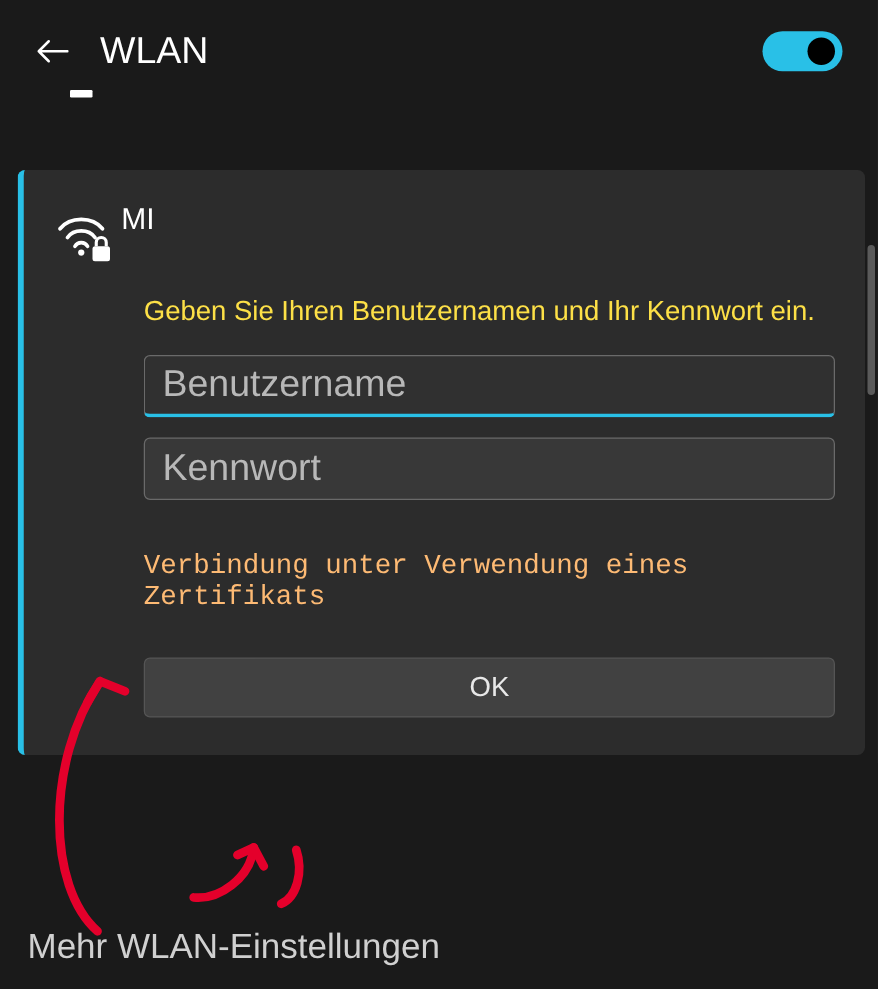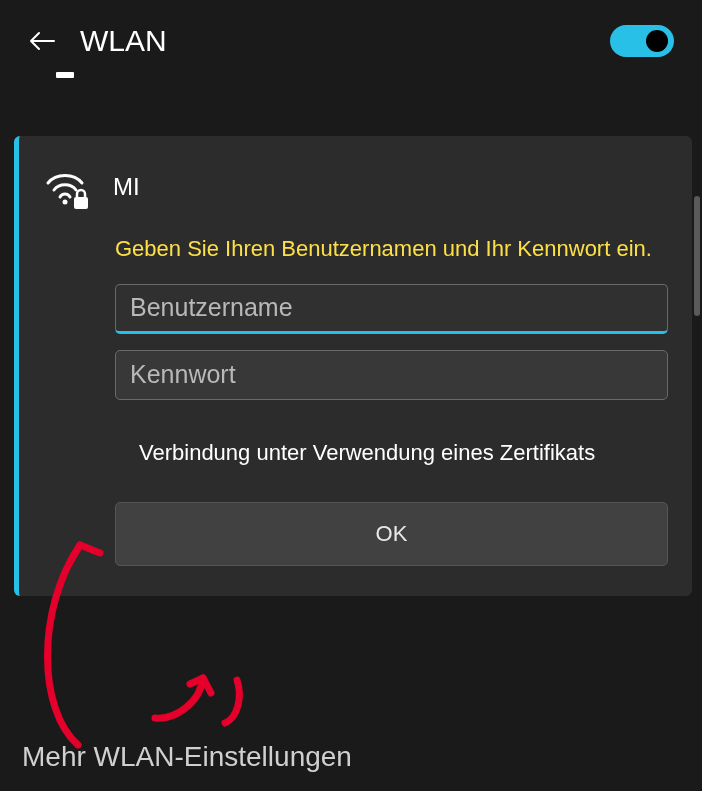--- a/index.html
+++ b/index.html
@@ -74,22 +74,22 @@
     position: absolute;
     right: -8px;
     top: 60px;
     width: 6px;
     height: 120px;
     background: #5a5a5a;
     border-radius: 3px;
   }
   .net-header {
     display: flex;
-    align-items: center;
-    gap: 20px;
+    align-items: flex-start;
+    gap: 4px;
     margin-bottom: 22px;
   }
   .wifi-icon-box {
     width: 50px;
     height: 46px;
     display: flex;
     align-items: center;
     justify-content: center;
     margin-top: 4px;
   }
@@ -110,49 +110,50 @@
   }
   .input-field {
     display: block;
     width: calc(100% - 72px);
     margin-left: 72px;
     height: 50px;
     background: #383838;
     border: 1px solid #6a6a6a;
     border-radius: 5px;
     color: #fff;
-    font-size: 25px;
+    font-size: 30px;
     padding: 0 14px;
     margin-bottom: 16px;
     outline: none;
   }
   .input-field.focused {
     border-bottom: 3px solid #29c0e7;
     background: #303030;
   }
   .input-field::placeholder {
     color: #b8b8b8;
   }
   .cert-link {
-    margin-left: 96px;
+    margin-left: 72px;
     margin-top: 24px;
     font-size: 22px;
-    color: #ffffff;
+    color: #fdba74;
     cursor: pointer;
     display: inline-block;
+    font-family: Liberation Mono, monospace;
   }
   .button-row {
     margin-left: 72px;
     margin-top: 36px;
     display: flex;
     gap: 16px;
   }
   .btn {
     flex: 1;
-    height: 64px;
+    height: 48px;
     background: #3a3a3a;
     border: 1px solid #555;
     border-radius: 5px;
     color: #e8e8e8;
     font-size: 22px;
     cursor: pointer;
     display: flex;
     align-items: center;
     justify-content: center;
   }

